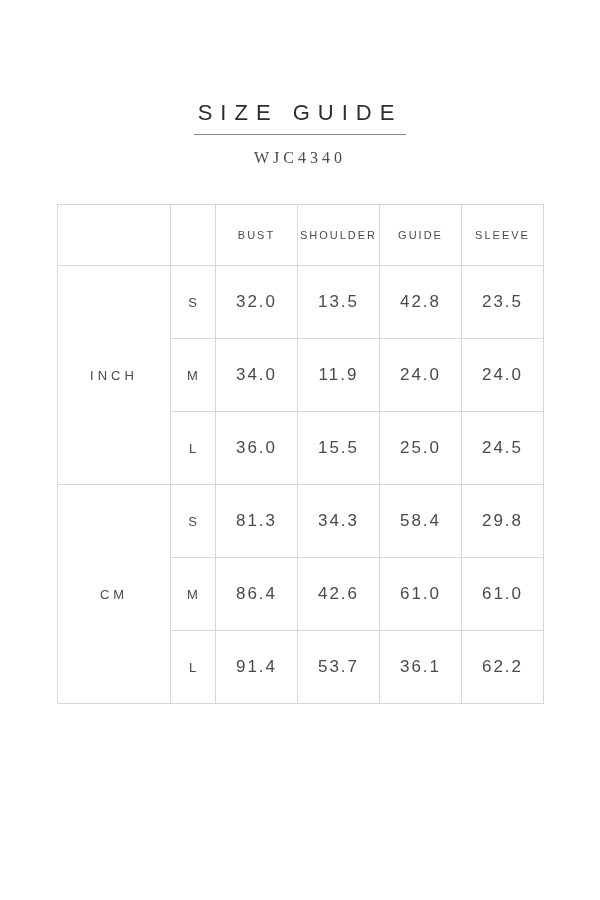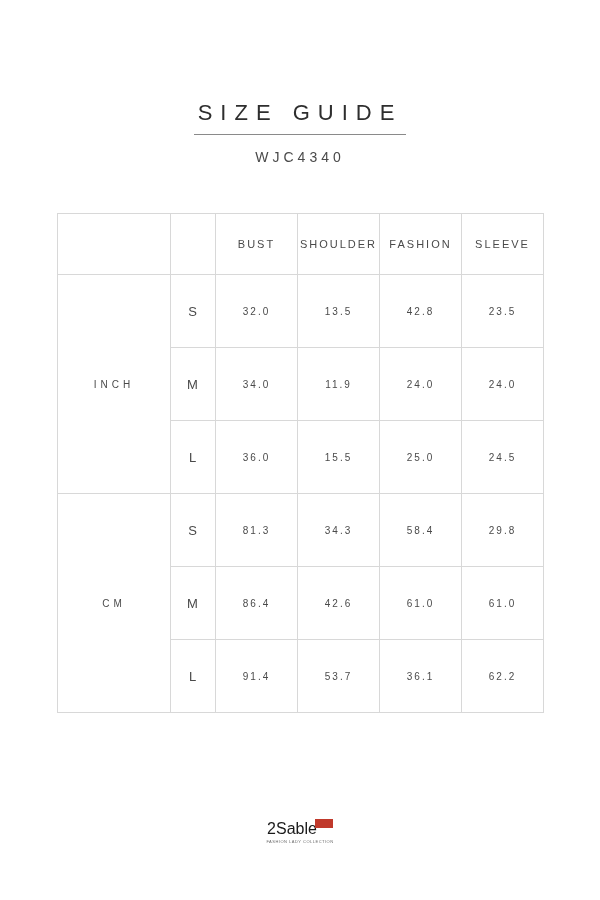--- a/index.html
+++ b/index.html
@@ -29,28 +29,29 @@
     font-size: 22px;
     letter-spacing: 8px;
     color: #2e2e2e;
     font-weight: 400;
     display: inline-block;
     padding: 0 4px 8px 4px;
     border-bottom: 1px solid #8a8a8a;
   }
   .subtitle {
     margin-top: 14px;
-    font-size: 14px;
+    font-size: 16px;
     letter-spacing: 4px;
     color: #4a4a4a;
+    font-family: Liberation Serif, serif;
   }
   .table-wrap {
     position: absolute;
     left: 57px;
-    top: 213px;
+    top: 204px;
     width: 486px;
   }
   table.size-table {
     border-collapse: collapse;
     width: 486px;
     table-layout: fixed;
   }
   table.size-table td, table.size-table th {
     border: 1px solid #d8d8d8;
     text-align: center;
@@ -65,25 +66,25 @@
     color: #3f3f3f;
   }
   thead th.corner {
     border-top: 1px solid #d8d8d8;
   }
   .col-unit { width: 113px; }
   .col-size { width: 45px; }
   .col-meas { width: 82px; }
   tbody td {
     height: 70px;
-    font-size: 10px;
+    font-size: 17px;
     letter-spacing: 2px;
   }
   td.unit-cell {
-    font-size: 10px;
+    font-size: 13px;
     letter-spacing: 4px;
     color: #3a3a3a;
   }
   td.size-cell {
     font-size: 13px;
     letter-spacing: 1px;
     color: #3a3a3a;
   }
   td.val-cell {
     color: #585858;
@@ -142,21 +143,21 @@
         <col class="col-meas">
         <col class="col-meas">
         <col class="col-meas">
       </colgroup>
       <thead>
         <tr>
           <th class="corner"></th>
           <th class="corner"></th>
           <th>BUST</th>
           <th>SHOULDER</th>
-          <th>FASHION</th>
+          <th>GUIDE</th>
           <th>SLEEVE</th>
         </tr>
       </thead>
       <tbody>
         <tr class="group-top">
           <td class="unit-cell" rowspan="3">INCH</td>
           <td class="size-cell">S</td>
           <td class="val-cell">32.0</td>
           <td class="val-cell">13.5</td>
           <td class="val-cell">42.8</td>
@@ -196,20 +197,14 @@
           <td class="size-cell">L</td>
           <td class="val-cell">91.4</td>
           <td class="val-cell">53.7</td>
           <td class="val-cell">36.1</td>
           <td class="val-cell">62.2</td>
         </tr>
       </tbody>
     </table>
   </div>
 
-  <div class="footer">
-    <div class="brand">
-      <span>2Sable</span><span class="tag"></span>
-      <div class="brand-sub">FASHION LADY COLLECTION</div>
-    </div>
-  </div>
 
 </div>
 
 </body></html>

